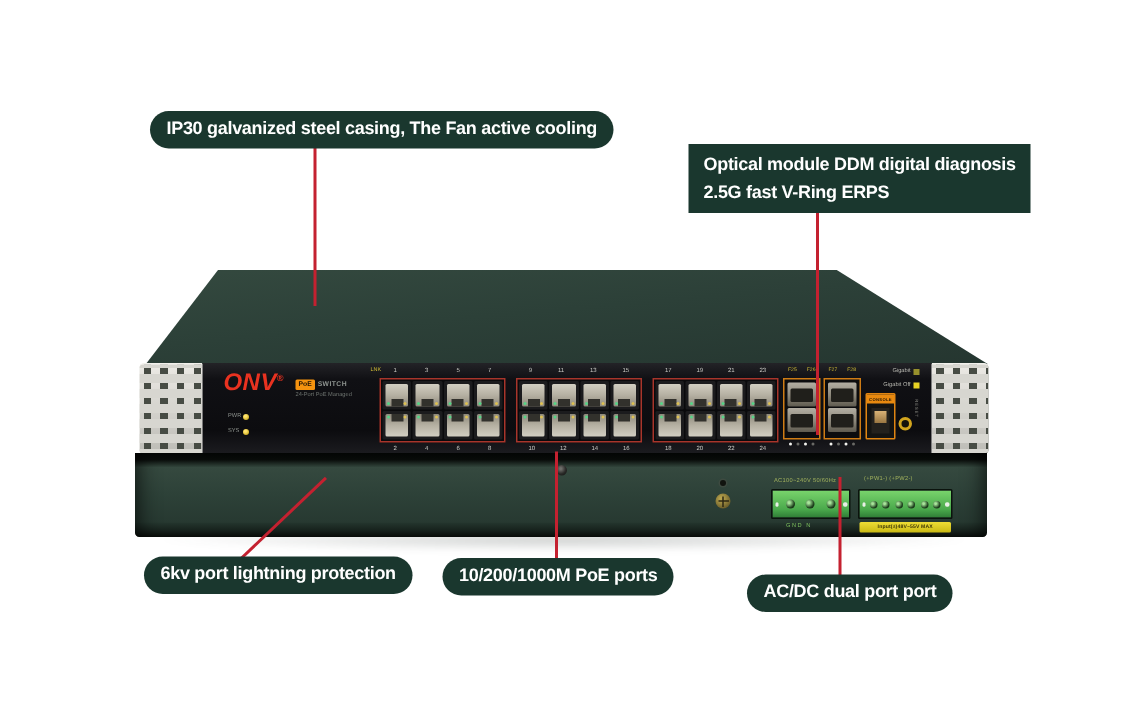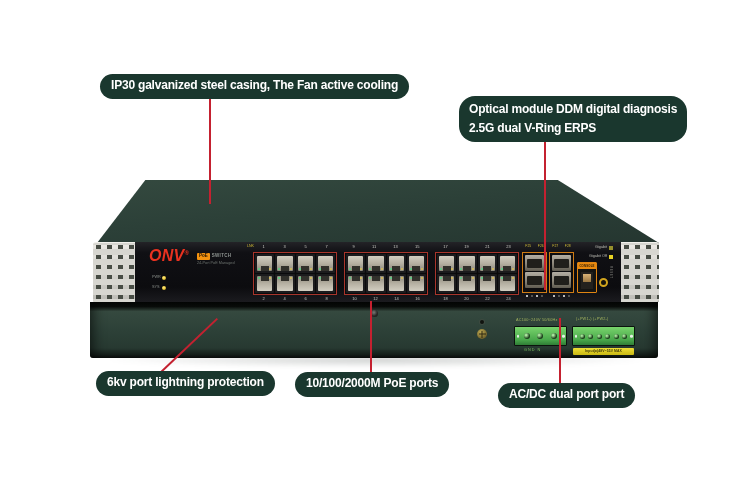--- a/index.html
+++ b/index.html
@@ -2,21 +2,21 @@
 <html><head>
 <meta charset="utf-8">
 <style>
   html,body{margin:0;padding:0;background:#ffffff;}
   #stage{position:relative;width:750px;height:482px;background:#ffffff;overflow:hidden;
          font-family:"Liberation Sans", sans-serif;}
 
   
   .callout{position:absolute;background:#1a372e;color:#fff;font-weight:bold;font-size:12px;
            letter-spacing:-0.2px;padding:5px 11px 6px;border-radius:13px;white-space:nowrap;line-height:1.15;}
-  .callout.two{border-radius:16px;line-height:1.55;padding:4px 10px 5px;}
+  .callout.two{border-radius:0;line-height:1.55;padding:4px 10px 5px;}
   .callout-casing{left:100px;top:74px;}
   .callout-optical{left:459px;top:96px;}
   .callout-lightning{left:96px;top:371px;}
   .callout-poe{left:295px;top:372px;}
   .callout-acdc{left:498px;top:383px;}
 
   
   .rline{position:absolute;width:2px;background:#c42130;}
   .l1{left:209px;top:98px;height:106px;}
   .l2{left:544px;top:138px;height:152px;}
@@ -415,24 +415,24 @@
   <div class="rline l2"></div>
   <div class="rline l3"></div>
   <div class="rline l4"></div>
   <div class="rline l5"></div>
 
   <div class="callout callout-casing">
     <span>IP30 galvanized steel casing, The Fan active cooling</span>
   </div>
   <div class="callout two callout-optical">
     <div>Optical module DDM digital diagnosis</div>
-    <div>2.5G dual V-Ring ERPS</div>
+    <div>2.5G fast V-Ring ERPS</div>
   </div>
   <div class="callout callout-lightning">
     <span>6kv port lightning protection</span>
   </div>
   <div class="callout callout-poe">
-    <span>10/100/2000M PoE ports</span>
+    <span>10/200/1000M PoE ports</span>
   </div>
   <div class="callout callout-acdc">
     <span>AC/DC dual port port</span>
   </div>
 </div>
 
 </body></html>

